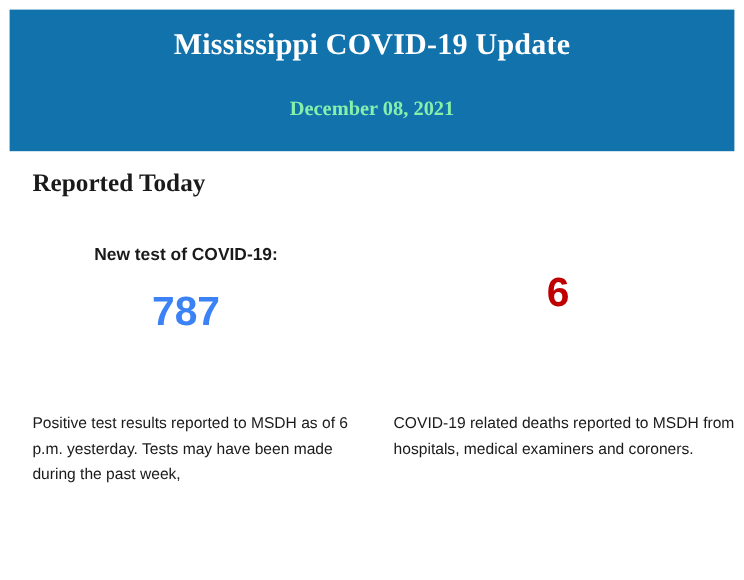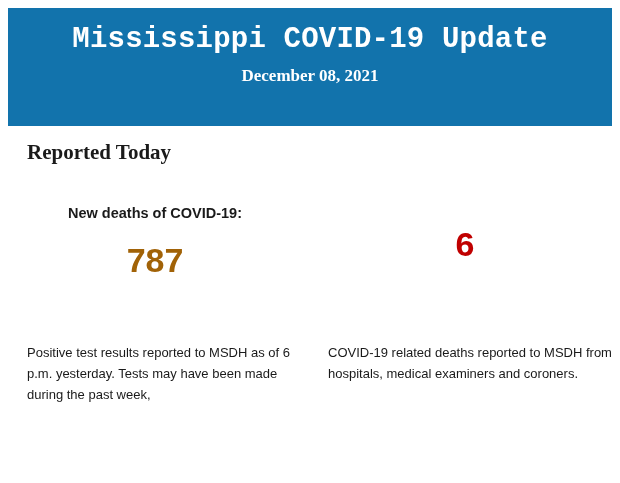--- a/index.html
+++ b/index.html
@@ -29,35 +29,35 @@
     background: #1273ac;
     box-sizing: border-box;
     display: flex;
     flex-direction: column;
     align-items: center;
     justify-content: flex-start;
     padding-top: 16px;
   }
   .banner-title {
     color: #ffffff;
-    font-family: Liberation Mono, monospace;
+    font-family: Liberation Serif, serif;
     font-weight: bold;
-    font-size: 29px;
+    font-size: 25px;
     letter-spacing: 0.2px;
     line-height: 1.1;
     text-align: center;
     margin: 0;
   }
   .banner-date {
-    color: #ffffff;
+    color: #86efac;
     font-family: "Liberation Serif", serif;
     font-weight: bold;
     font-size: 17px;
     text-align: left;
-    margin-top: 10px;
+    margin-top: 29px;
   }
   .section-title {
     position: absolute;
     left: 27px;
     top: 140px;
     font-family: "Liberation Serif", serif;
     font-weight: bold;
     font-size: 21px;
     color: #1a1a1a;
     margin: 0;
@@ -85,21 +85,21 @@
     text-align: center;
     margin: 0;
   }
   .stat-value {
     font-family: "Liberation Sans", sans-serif;
     font-weight: bold;
     font-size: 34px;
     margin-top: 22px;
     line-height: 1;
   }
-  .stat-value.cases { color: #a16207; text-align: right; }
+  .stat-value.cases { color: #3b82f6; text-align: right; }
   .stat-value.deaths { color: #c00000; }
   .notes {
     position: absolute;
     left: 0;
     top: 342px;
     width: 620px;
     display: flex;
     flex-direction: row;
   }
   .note-col {
@@ -123,21 +123,21 @@
 
   <div class="banner">
     <div class="banner-title">Mississippi COVID-19 Update</div>
     <div class="banner-date">December 08, 2021</div>
   </div>
 
   <div class="section-title">Reported Today</div>
 
   <div class="stats">
     <div class="stat-col">
-      <div class="stat-label">New deaths of COVID-19:</div>
+      <div class="stat-label">New test of COVID-19:</div>
       <div class="stat-value cases">787</div>
     </div>
     <div class="stat-col">
       <div class="stat-value deaths">6</div>
     </div>
   </div>
 
   <div class="notes">
     <div class="note-col left">
       <div class="note-text">Positive test results reported to MSDH as of 6 p.m. yesterday. Tests may have been made during the past week,</div>

